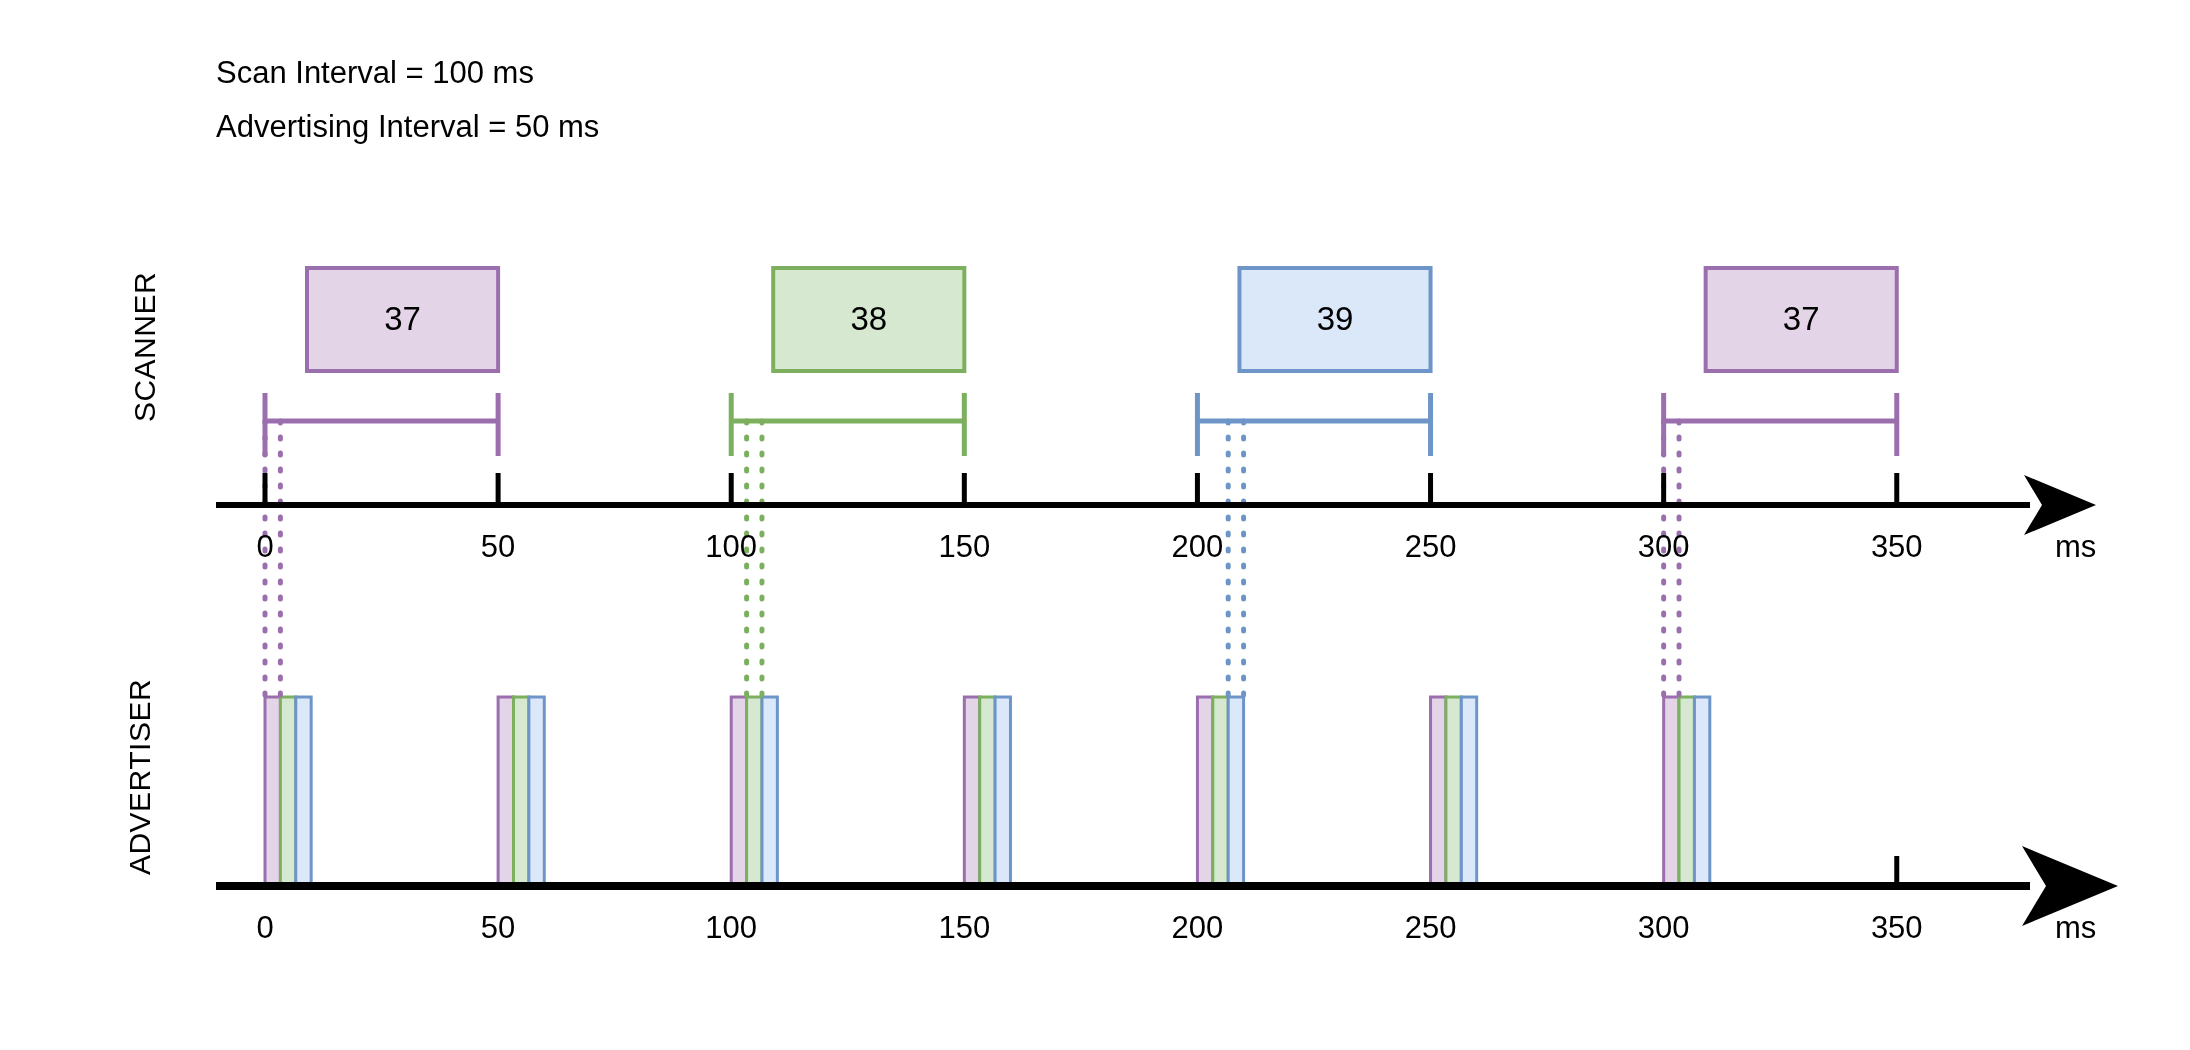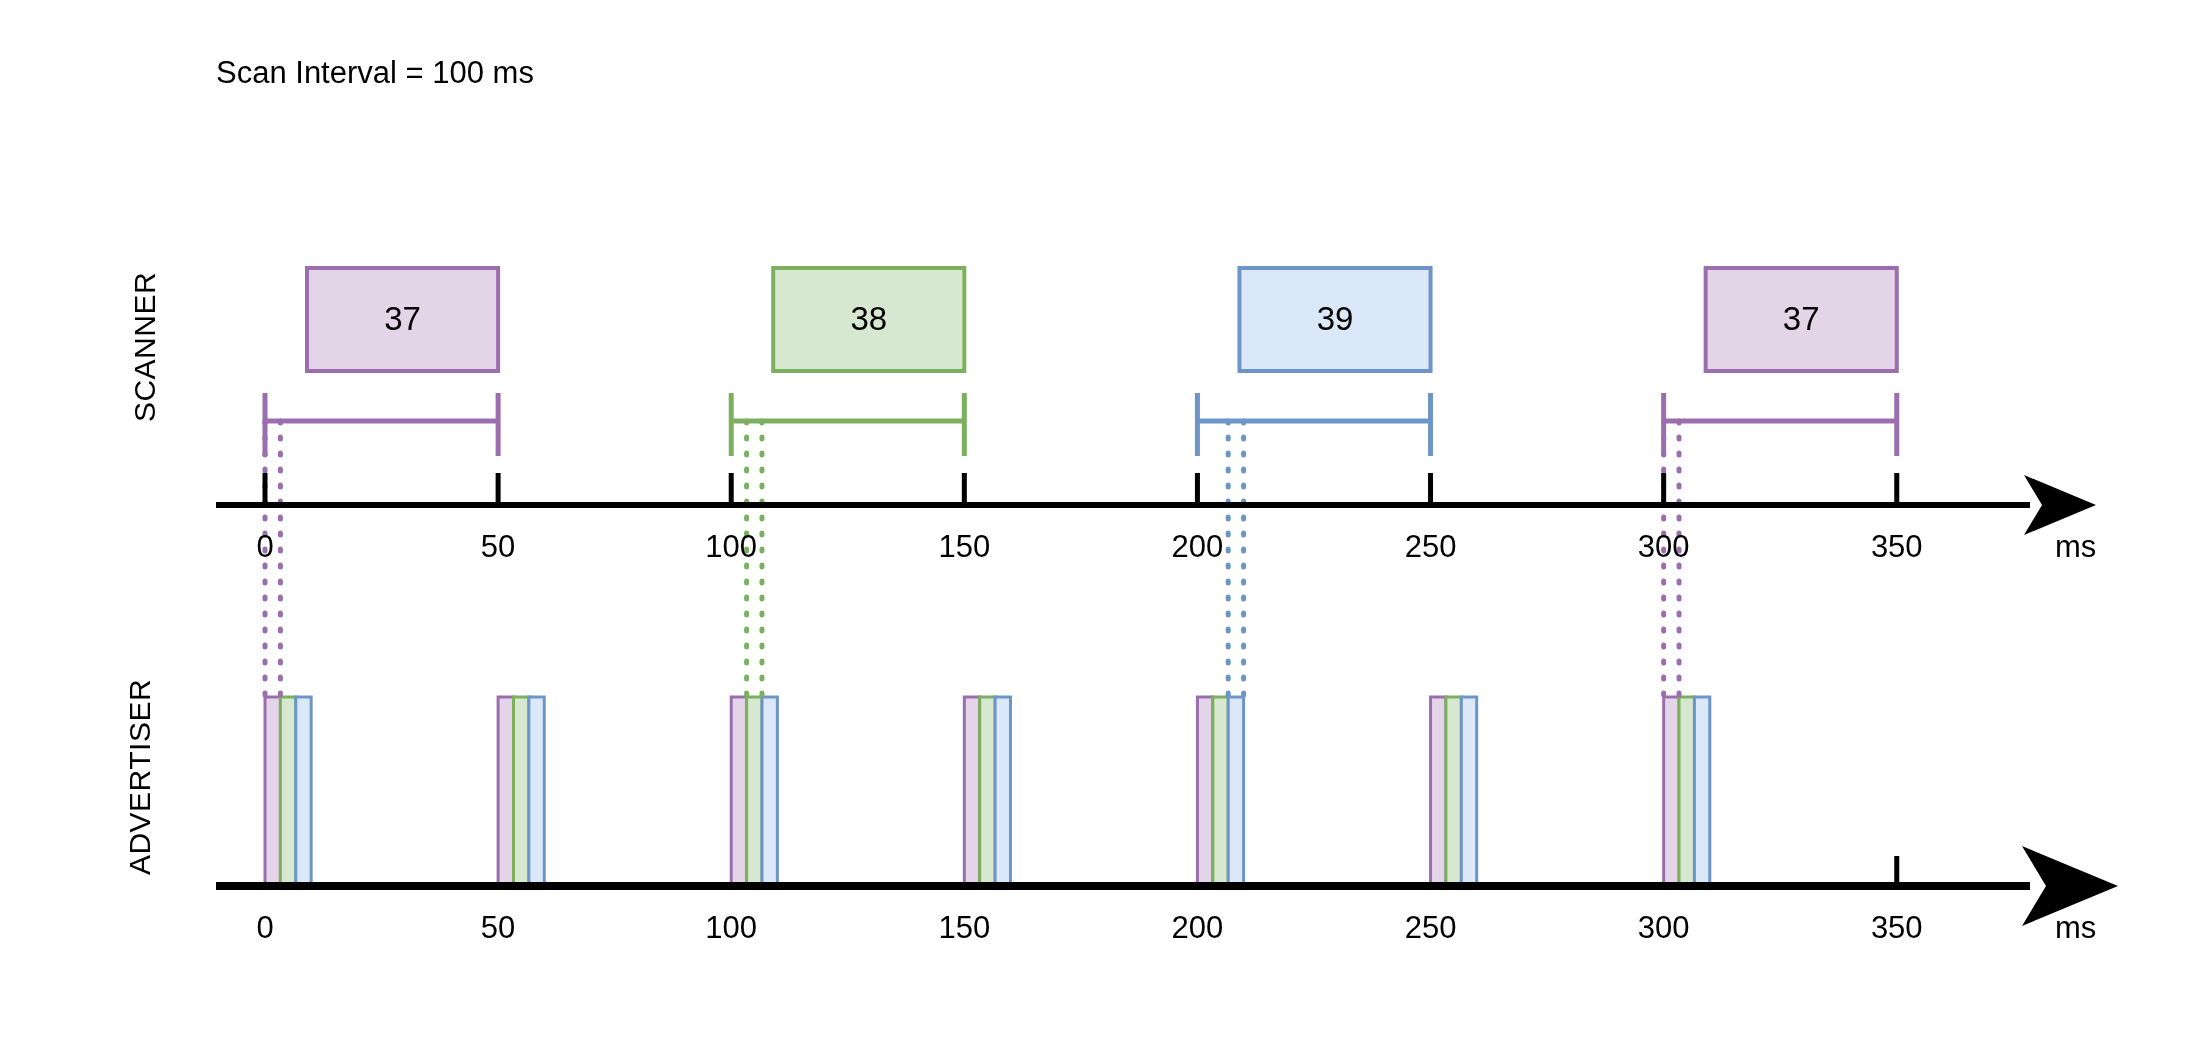--- a/index.html
+++ b/index.html
@@ -71,20 +71,21 @@
     dominant-baseline: middle;
   }
 </style>
 </head>
 <body>
 
 <div id="stage">
 
   <div class="params">
     <div>Scan Interval = 100 ms</div>
+    <div>Advertising Interval = 50 ms</div>
   </div>
 
   <div class="rowlabel" id="scanner-label">SCANNER</div>
   <div class="rowlabel" id="advertiser-label">ADVERTISER</div>
 
   <svg class="diagram" viewBox="0 0 2190 1050">
     <defs>
       <marker id="arrow" markerWidth="12" markerHeight="12" refX="1" refY="5" orient="auto" markerUnits="strokeWidth">
         <path d="M0,0 L12,5 L0,10 L3,5 z" fill="#000000"></path>
       </marker>

